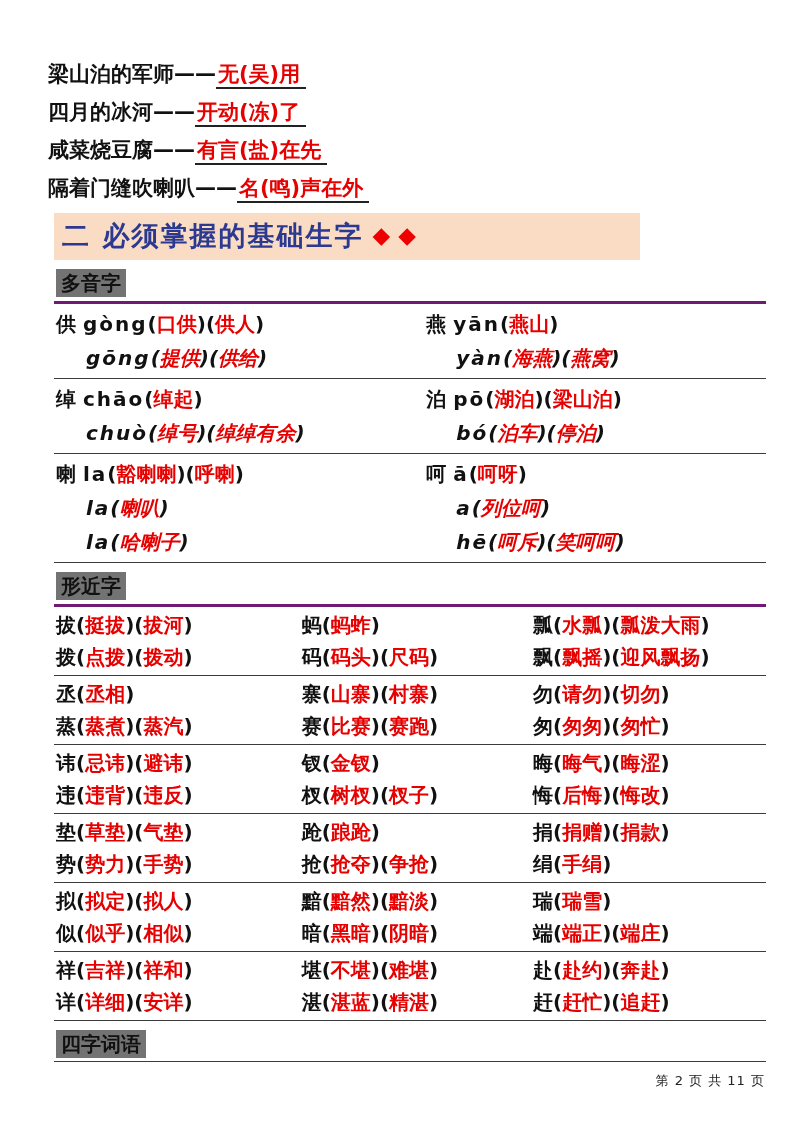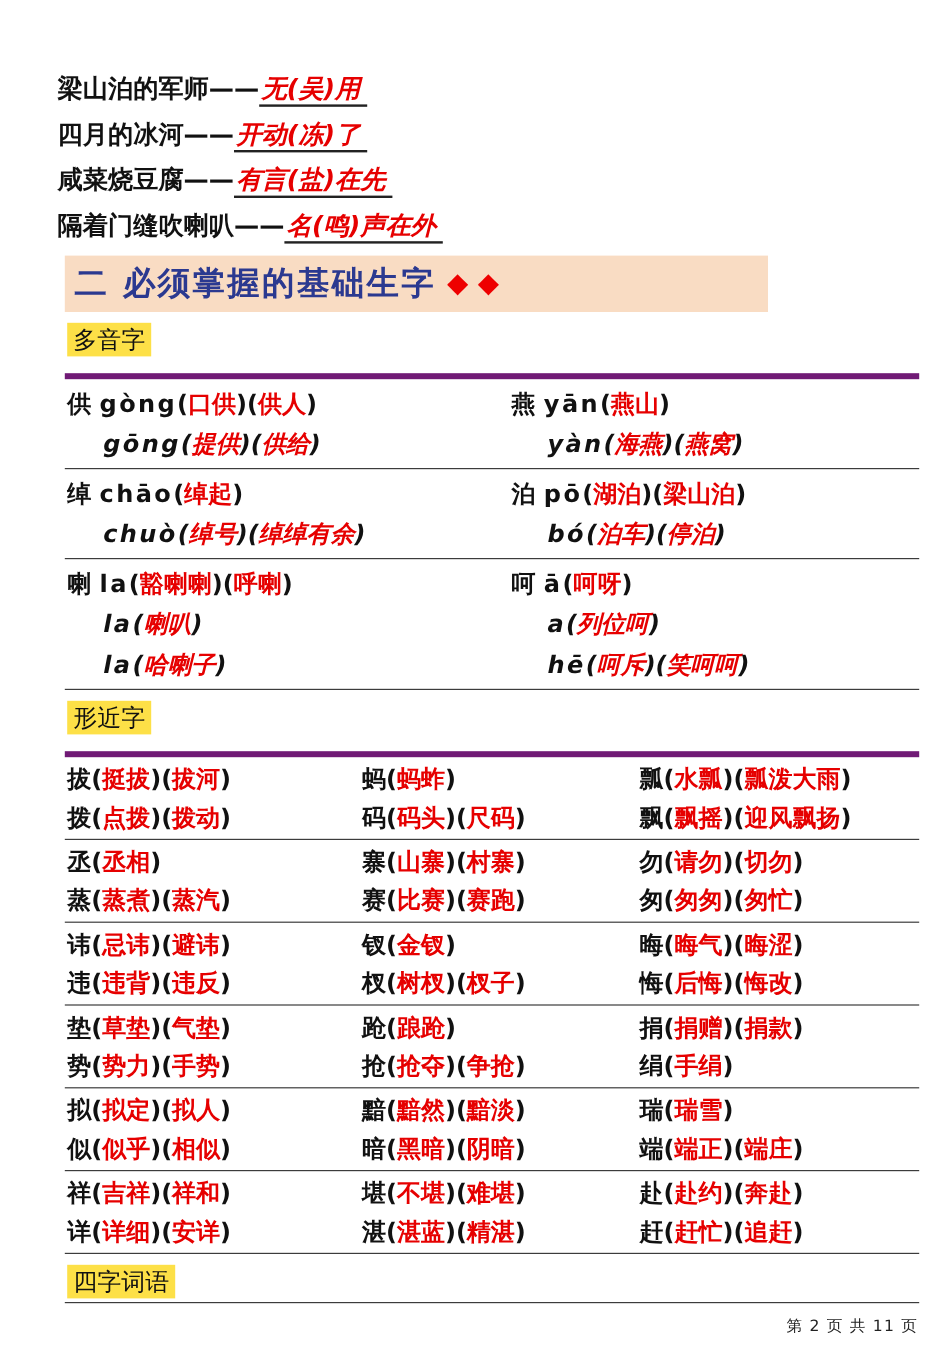--- a/index.html
+++ b/index.html
@@ -11,47 +11,46 @@
   .doc{padding:55px 28px 0 48px;box-sizing:border-box;}
 
   
   .riddles{font-size:21px;}
   .riddle-line{line-height:38px;white-space:nowrap;}
   .riddle-q{color:#111;font-weight:600;}
   .riddle-a{
     color:#e60000;font-weight:600;
     border-bottom:2px solid #222;
     padding:0 6px 1px 2px;
-    font-style:italic;
   }
 
   
   .heading-band{
     margin-top:6px;margin-left:6px;width:586px;
     background:#f9dcc3;
     padding:5px 18px 6px 8px;box-sizing:border-box;
     white-space:nowrap;
   }
   .heading-text{
     color:#2b3990;font-size:27px;font-weight:bold;letter-spacing:2px;
   }
   .heading-diamonds{
     color:#ee0000;font-size:23px;font-weight:bold;margin-left:4px;
     vertical-align:2px;
   }
 
   
   .sec-label{margin:10px 0 0 8px;height:27px;line-height:27px;}
   .sec-label span{
-    background:#fde047;font-size:20px;font-weight:normal;color:#111;
+    background:#737373;font-size:20px;font-weight:bold;color:#111;
     padding:2px 5px;
   }
 
   
-  .table{margin-top:14px;margin-left:6px;width:712px;border-top:5px solid #701a75;}
+  .table{margin-top:4px;margin-left:6px;width:712px;border-top:3px solid #701a75;}
   .trow{display:flex;border-bottom:1px solid #3c3c3c;padding:3px 0;}
   .col{box-sizing:border-box;padding-left:2px;}
   .duo .col-0{width:52%;}
   .duo .col-1{width:48%;}
   .xing .col-0{width:34.5%;}
   .xing .col-1{width:32.5%;}
   .xing .col-2{width:33%;}
   .duo .entry-line{line-height:34px;}
   .xing .trow{padding:2px 0;}
   .xing .entry-line{line-height:32px;}

